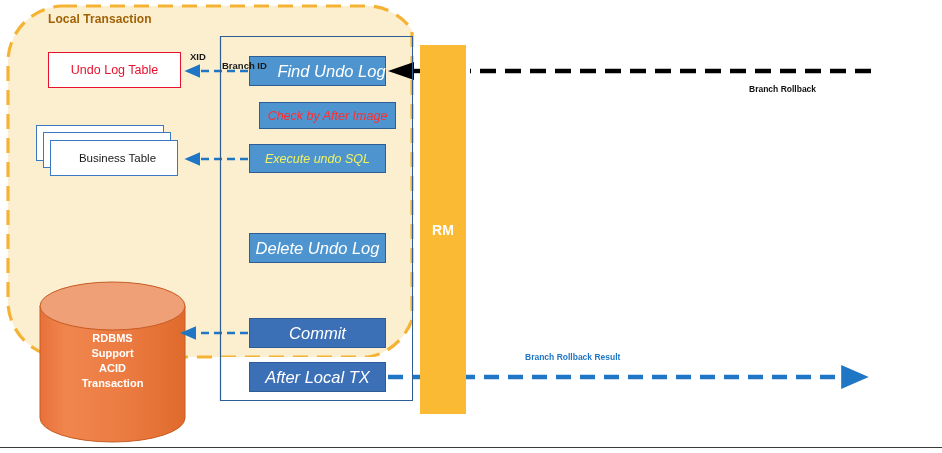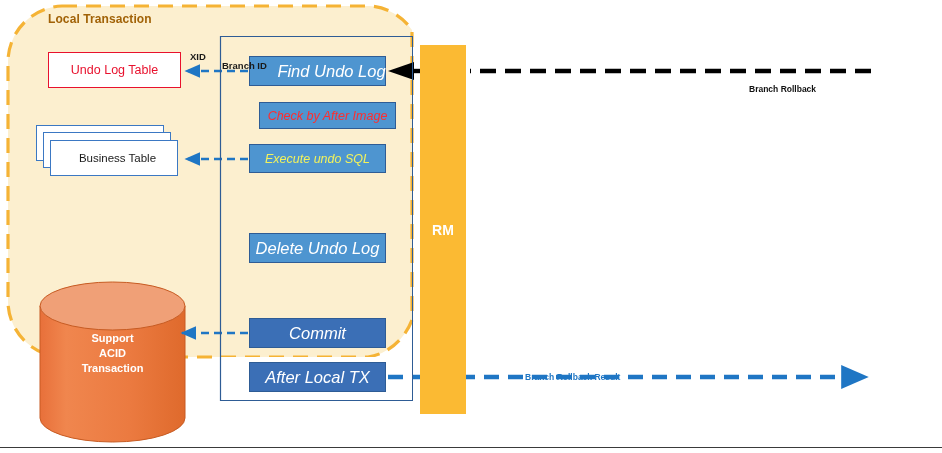--- a/index.html
+++ b/index.html
@@ -65,21 +65,21 @@
 
   
   .tag{position:absolute;font-size:9.5px;font-weight:bold;color:#1a1a1a;
        white-space:nowrap;}
   .tag-xid{left:190px;top:51px;}
   .tag-branch{left:188px;top:60px;padding-left:34px;}
 
   
   .msg{position:absolute;font-size:8.5px;font-weight:bold;white-space:nowrap;}
   .msg-rollback{left:749px;top:84px;color:#111111;}
-  .msg-result{left:525px;top:352px;color:#1F76C4;margin-top:20px;}
+  .msg-result{left:525px;top:352px;color:#1F76C4;}
 
   .baseline{position:absolute;left:0;top:447px;width:942px;height:0;
             border-top:1.4px solid #3a3a3a;}
 </style>
 </head>
 <body>
 
 <div id="stage">
 
   <svg id="svg-layer" viewBox="0 0 942 453" xmlns="http://www.w3.org/2000/svg">
@@ -128,20 +128,21 @@
   <div class="node undo-log">Undo Log Table</div>
 
   <div class="biz-stack">
     <div class="biz-sheet s1"></div>
     <div class="biz-sheet s2"></div>
     <div class="biz-sheet s3">Business Table</div>
   </div>
 
   <div class="cyl-wrap">
     <div class="cyl-label">
+      <div>RDBMS</div>
       <div>Support</div>
       <div>ACID</div>
       <div>Transaction</div>
     </div>
   </div>
 
   <div class="rm-container"></div>
 
   <div class="op big op-find">Find Undo Log</div>
   <div class="op small op-check">Check by After Image</div>

